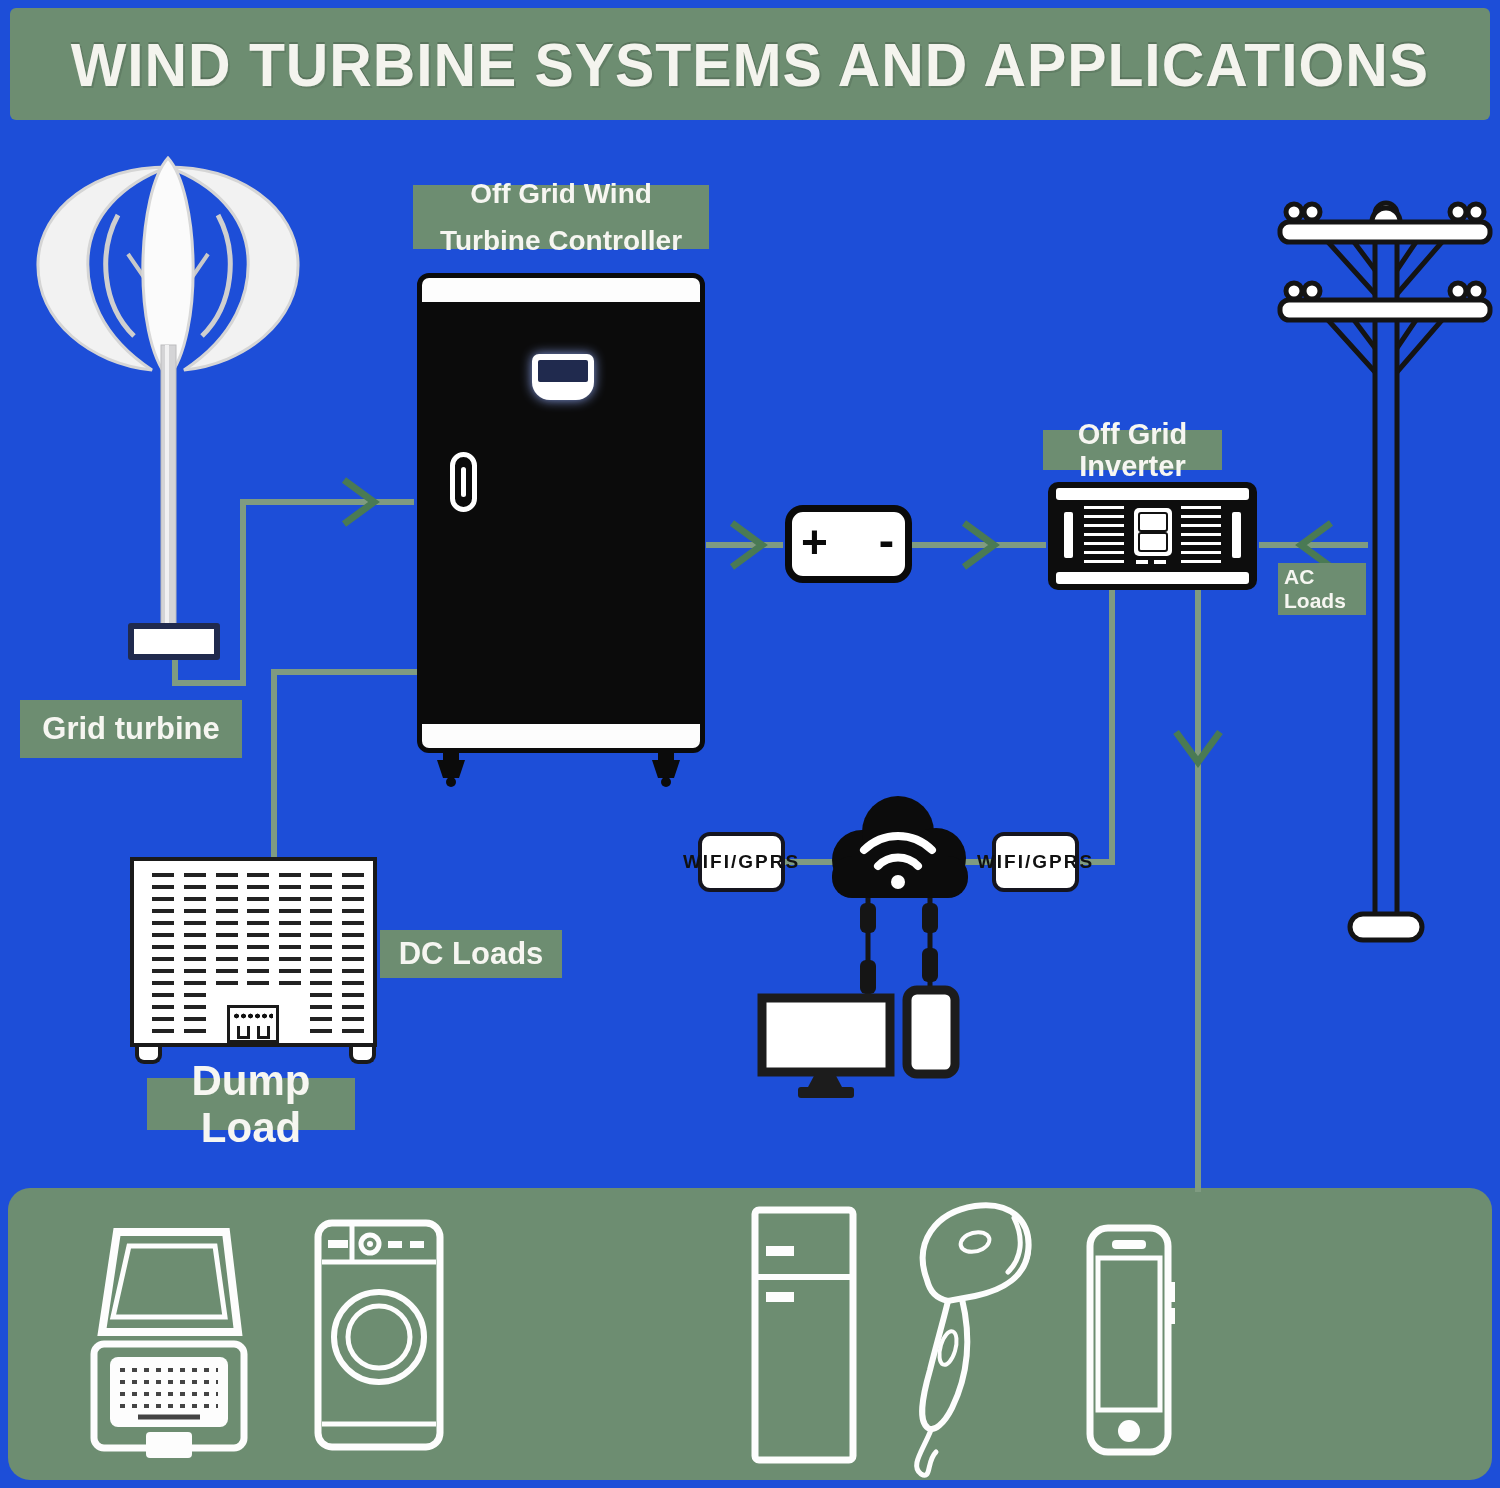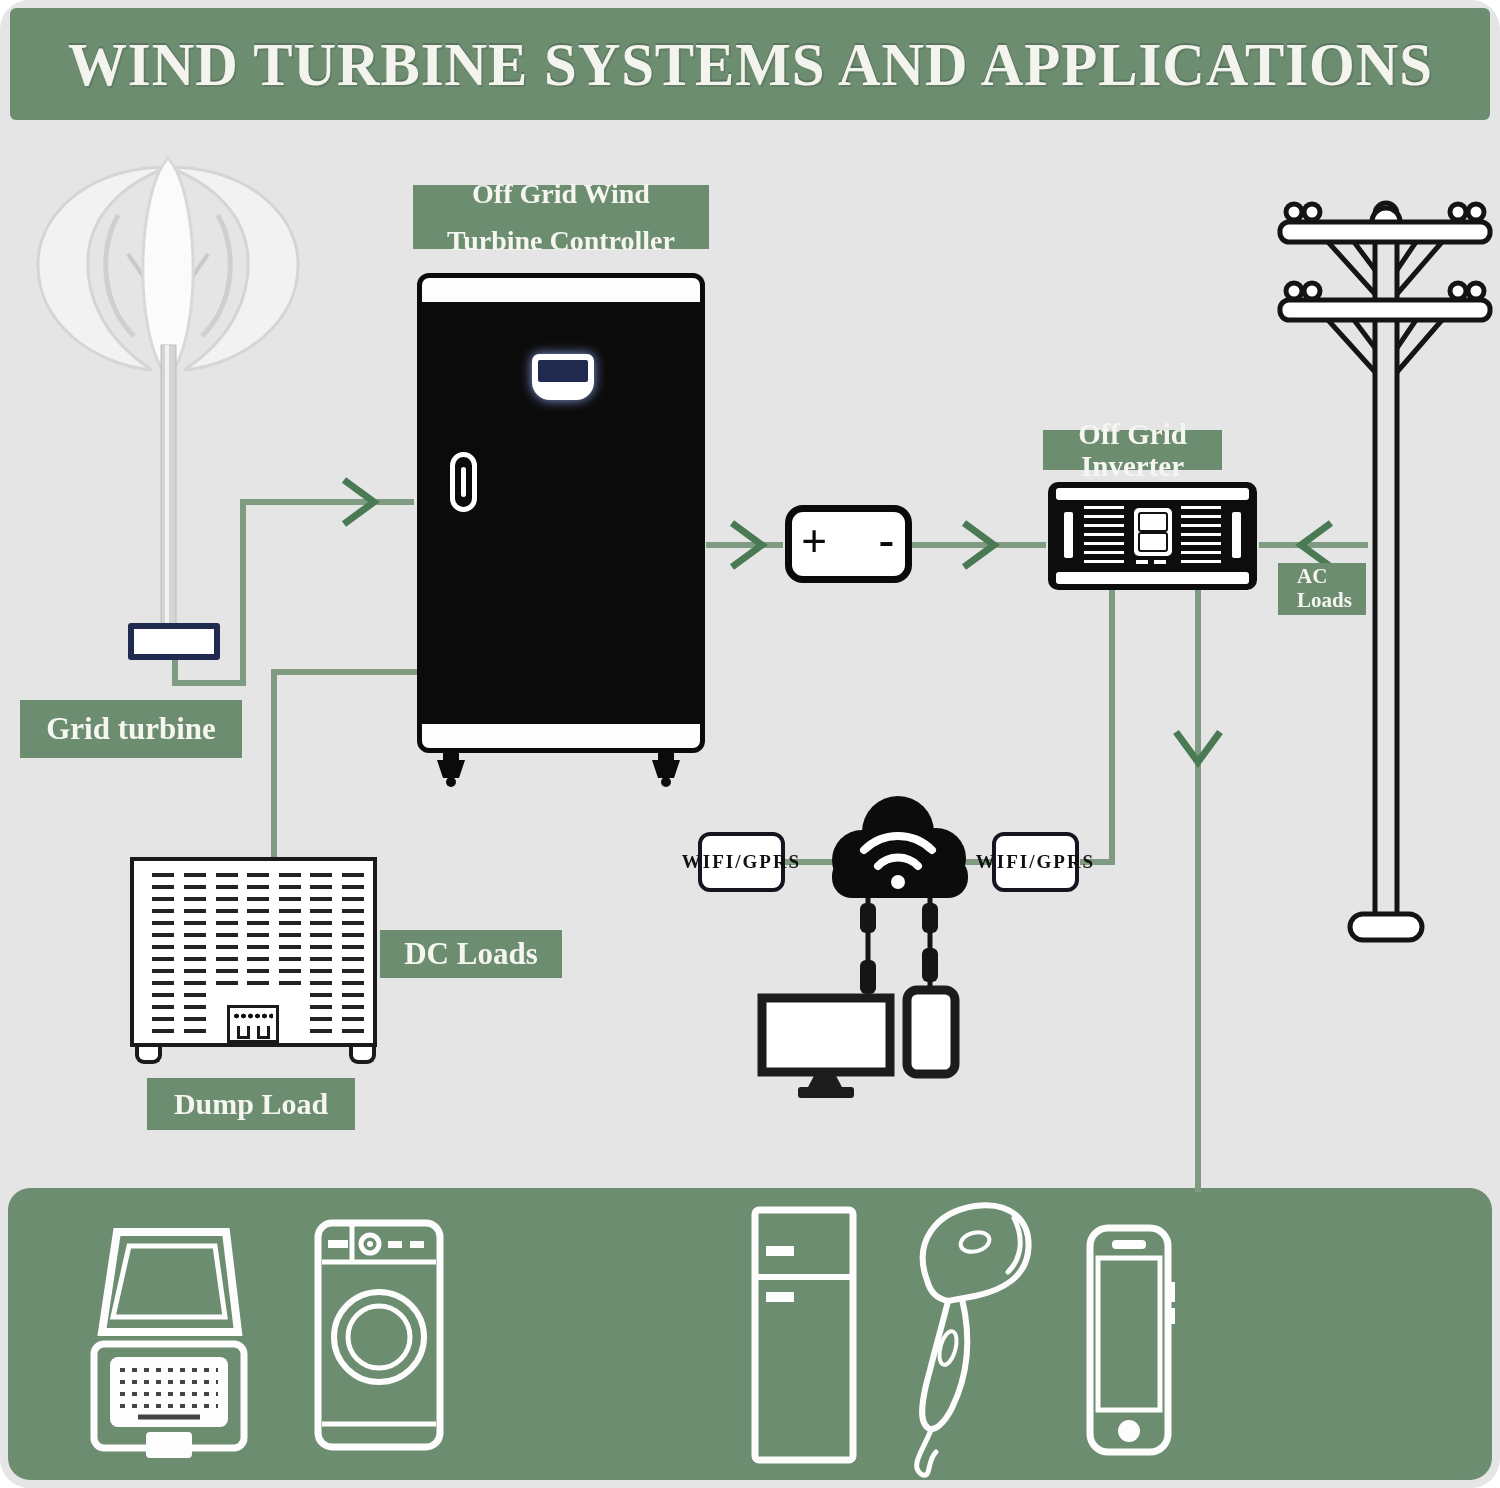--- a/index.html
+++ b/index.html
@@ -1,21 +1,21 @@
 <!DOCTYPE html>
 <html style="--green: #6d8d71; --wire: #7f9b81; --arrow: #4a7a54; --navy: #202a4e; --ink: #111111;"><head>
 <meta charset="utf-8">
 <style>
   html,body{margin:0;padding:0;background:#ffffff;}
   :root{
     --green:#6d8d71; --wire:#7f9b81; --arrow:#4a7a54; --navy:#202a4e; --ink:#111111;
   }
   #canvas{
-    position:relative; width:1500px; height:1488px; background:#e5e5e5;
-    font-family:Liberation Serif, serif; overflow:hidden;border-radius:29px;
+    position:relative; width:1500px; height:1488px; background:#1d4ed8;
+    font-family:Liberation Sans, sans-serif; overflow:hidden;
   }
   .abs{position:absolute;}
   
   .titlebar{
     left:10px; top:8px; width:1480px; height:112px; background:var(--green);
     border-radius:6px; display:flex; align-items:center; justify-content:center;
   }
   .titlebar span{
     color:#f4f4ee; font-weight:bold; font-size:62px; white-space:nowrap;
     letter-spacing:1px; transform:scaleX(.95);
@@ -283,21 +283,21 @@
     <div class="vl"></div>
     <div class="vr"></div>
     <div class="disp">
         <div class="c1"></div>
         <div class="c2"></div>
       </div>
     <div class="d1"></div>
       <div class="d2"></div>
   </div>
 
-  <div class="abs badge z3" style="left:1278px; top:563px; width:88px; height:52px; font-size:21px; align-items:flex-start; padding-left:19px; box-sizing:border-box; text-align:left;">
+  <div class="abs badge z3" style="left:1278px; top:563px; width:88px; height:52px; font-size:21px; align-items:flex-start; padding-left:6px; box-sizing:border-box; text-align:left;">
     <span>AC</span>
     <span>Loads</span>
   </div>
 
   <div class="abs wifibox z3" style="left:698px; top:832px;">
     <span>WIFI/</span>
     <span>GPRS</span>
   </div>
   <div class="abs wifibox z3" style="left:992px; top:832px;">
     <span>WIFI/</span>
@@ -317,17 +317,17 @@
       <div class="leg" style="left:7px;"></div>
       <div class="leg" style="left:27px;"></div>
     </div>
   </div>
   <div class="abs foot z3" style="left:135px; top:1047px;"></div>
   <div class="abs foot z3" style="left:349px; top:1047px;"></div>
 
   <div class="abs badge z3" style="left:380px; top:930px; width:182px; height:48px; font-size:31px;">
     <span>DC Loads</span>
   </div>
-  <div class="abs badge z3" style="left:147px; top:1078px; width:208px; height:52px; font-size:30px;">
+  <div class="abs badge z3" style="left:147px; top:1078px; width:208px; height:52px; font-size:42px;">
     <span>Dump Load</span>
   </div>
 
 </div>
 
 </body></html>

